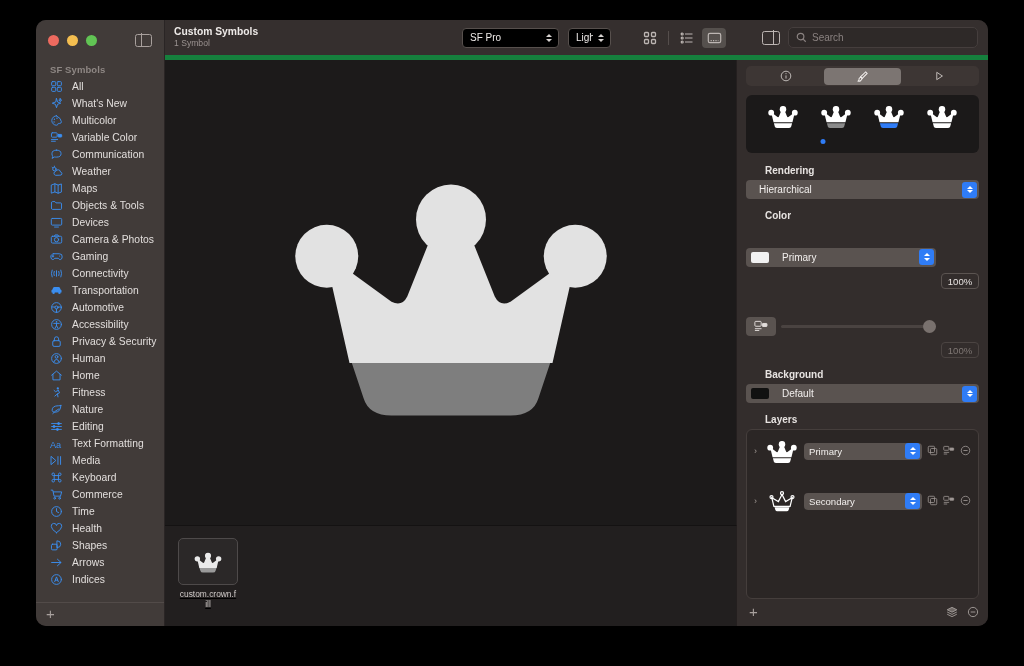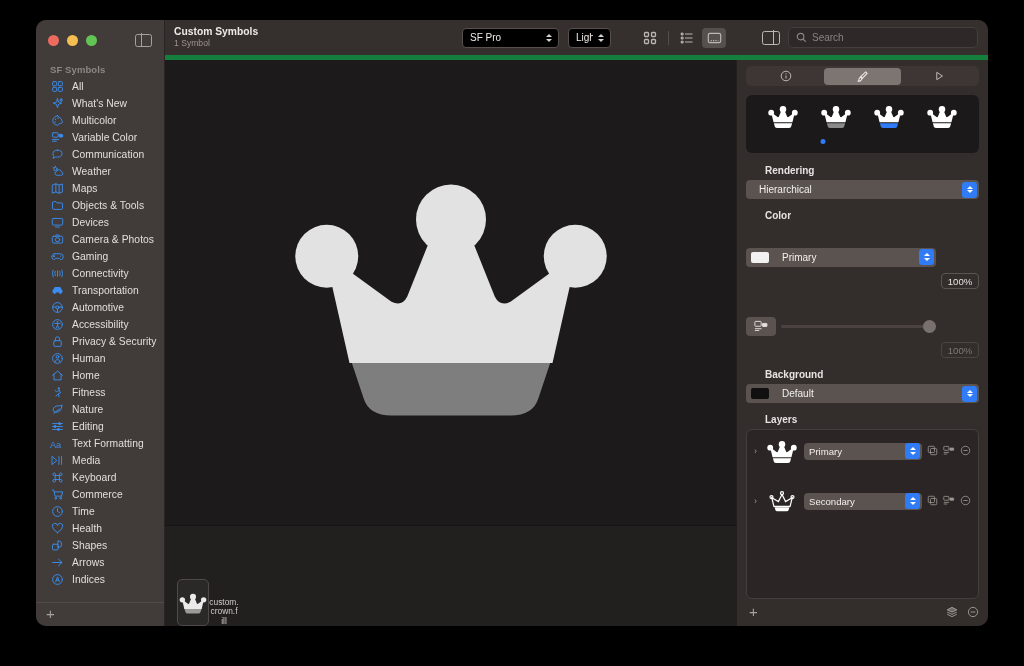--- a/index.html
+++ b/index.html
@@ -52,21 +52,21 @@
     font-size: 9.5px; color: #8e8784; font-weight: 600;
     padding: 2px 0 3px 14px; letter-spacing: .1px;
   }
   .sb-item {
     display: flex; align-items: center;
     height: 17px; padding-left: 14px; gap: 7px;
     cursor: default;
   }
   .sb-item .ic {
     width: 15px; height: 13px; flex: 0 0 15px;
-    display: flex; align-items: center; justify-content: center;
+    display: flex; align-items: center; 
     color: #3b8ef0;
   }
   .sb-item .ic svg { display:block; }
   .sb-item .lbl {
     font-size: 10.3px; color: #e2dedc; white-space: nowrap;
     letter-spacing: .05px;
     text-align: right;
   }
   .sb-footer {
     height: 24px; flex: 0 0 24px;
@@ -142,21 +142,21 @@
     position: relative; min-height: 0;
     border-right: 1px solid #241f1f;
   }
   .browser {
     height: 101px; flex: 0 0 101px;
     background: #221f1f; border-top: 1px solid #141212;
     border-right: 1px solid #241f1f;
     padding: 12px 0 0 12px;
     display: flex; gap: 10px;
   }
-  .sym-cell { width: 62px; display: flex; flex-direction: row; align-items: flex-end; }
+  .sym-cell { width: 62px; display: flex; flex-direction: column; align-items: center; text-decoration: underline; }
   .sym-tile {
     width: 60px; height: 47px; border-radius: 5px;
     background: #2b2828; border: 1px solid #4e4a4a;
     display: flex; align-items: center; justify-content: center;
   }
   .sym-name {
     margin-top: 5px; font-size: 8.4px; color: #cfcac8;
     text-align: center; line-height: 9.5px; width: 74px;
     word-break: break-all;
   }

